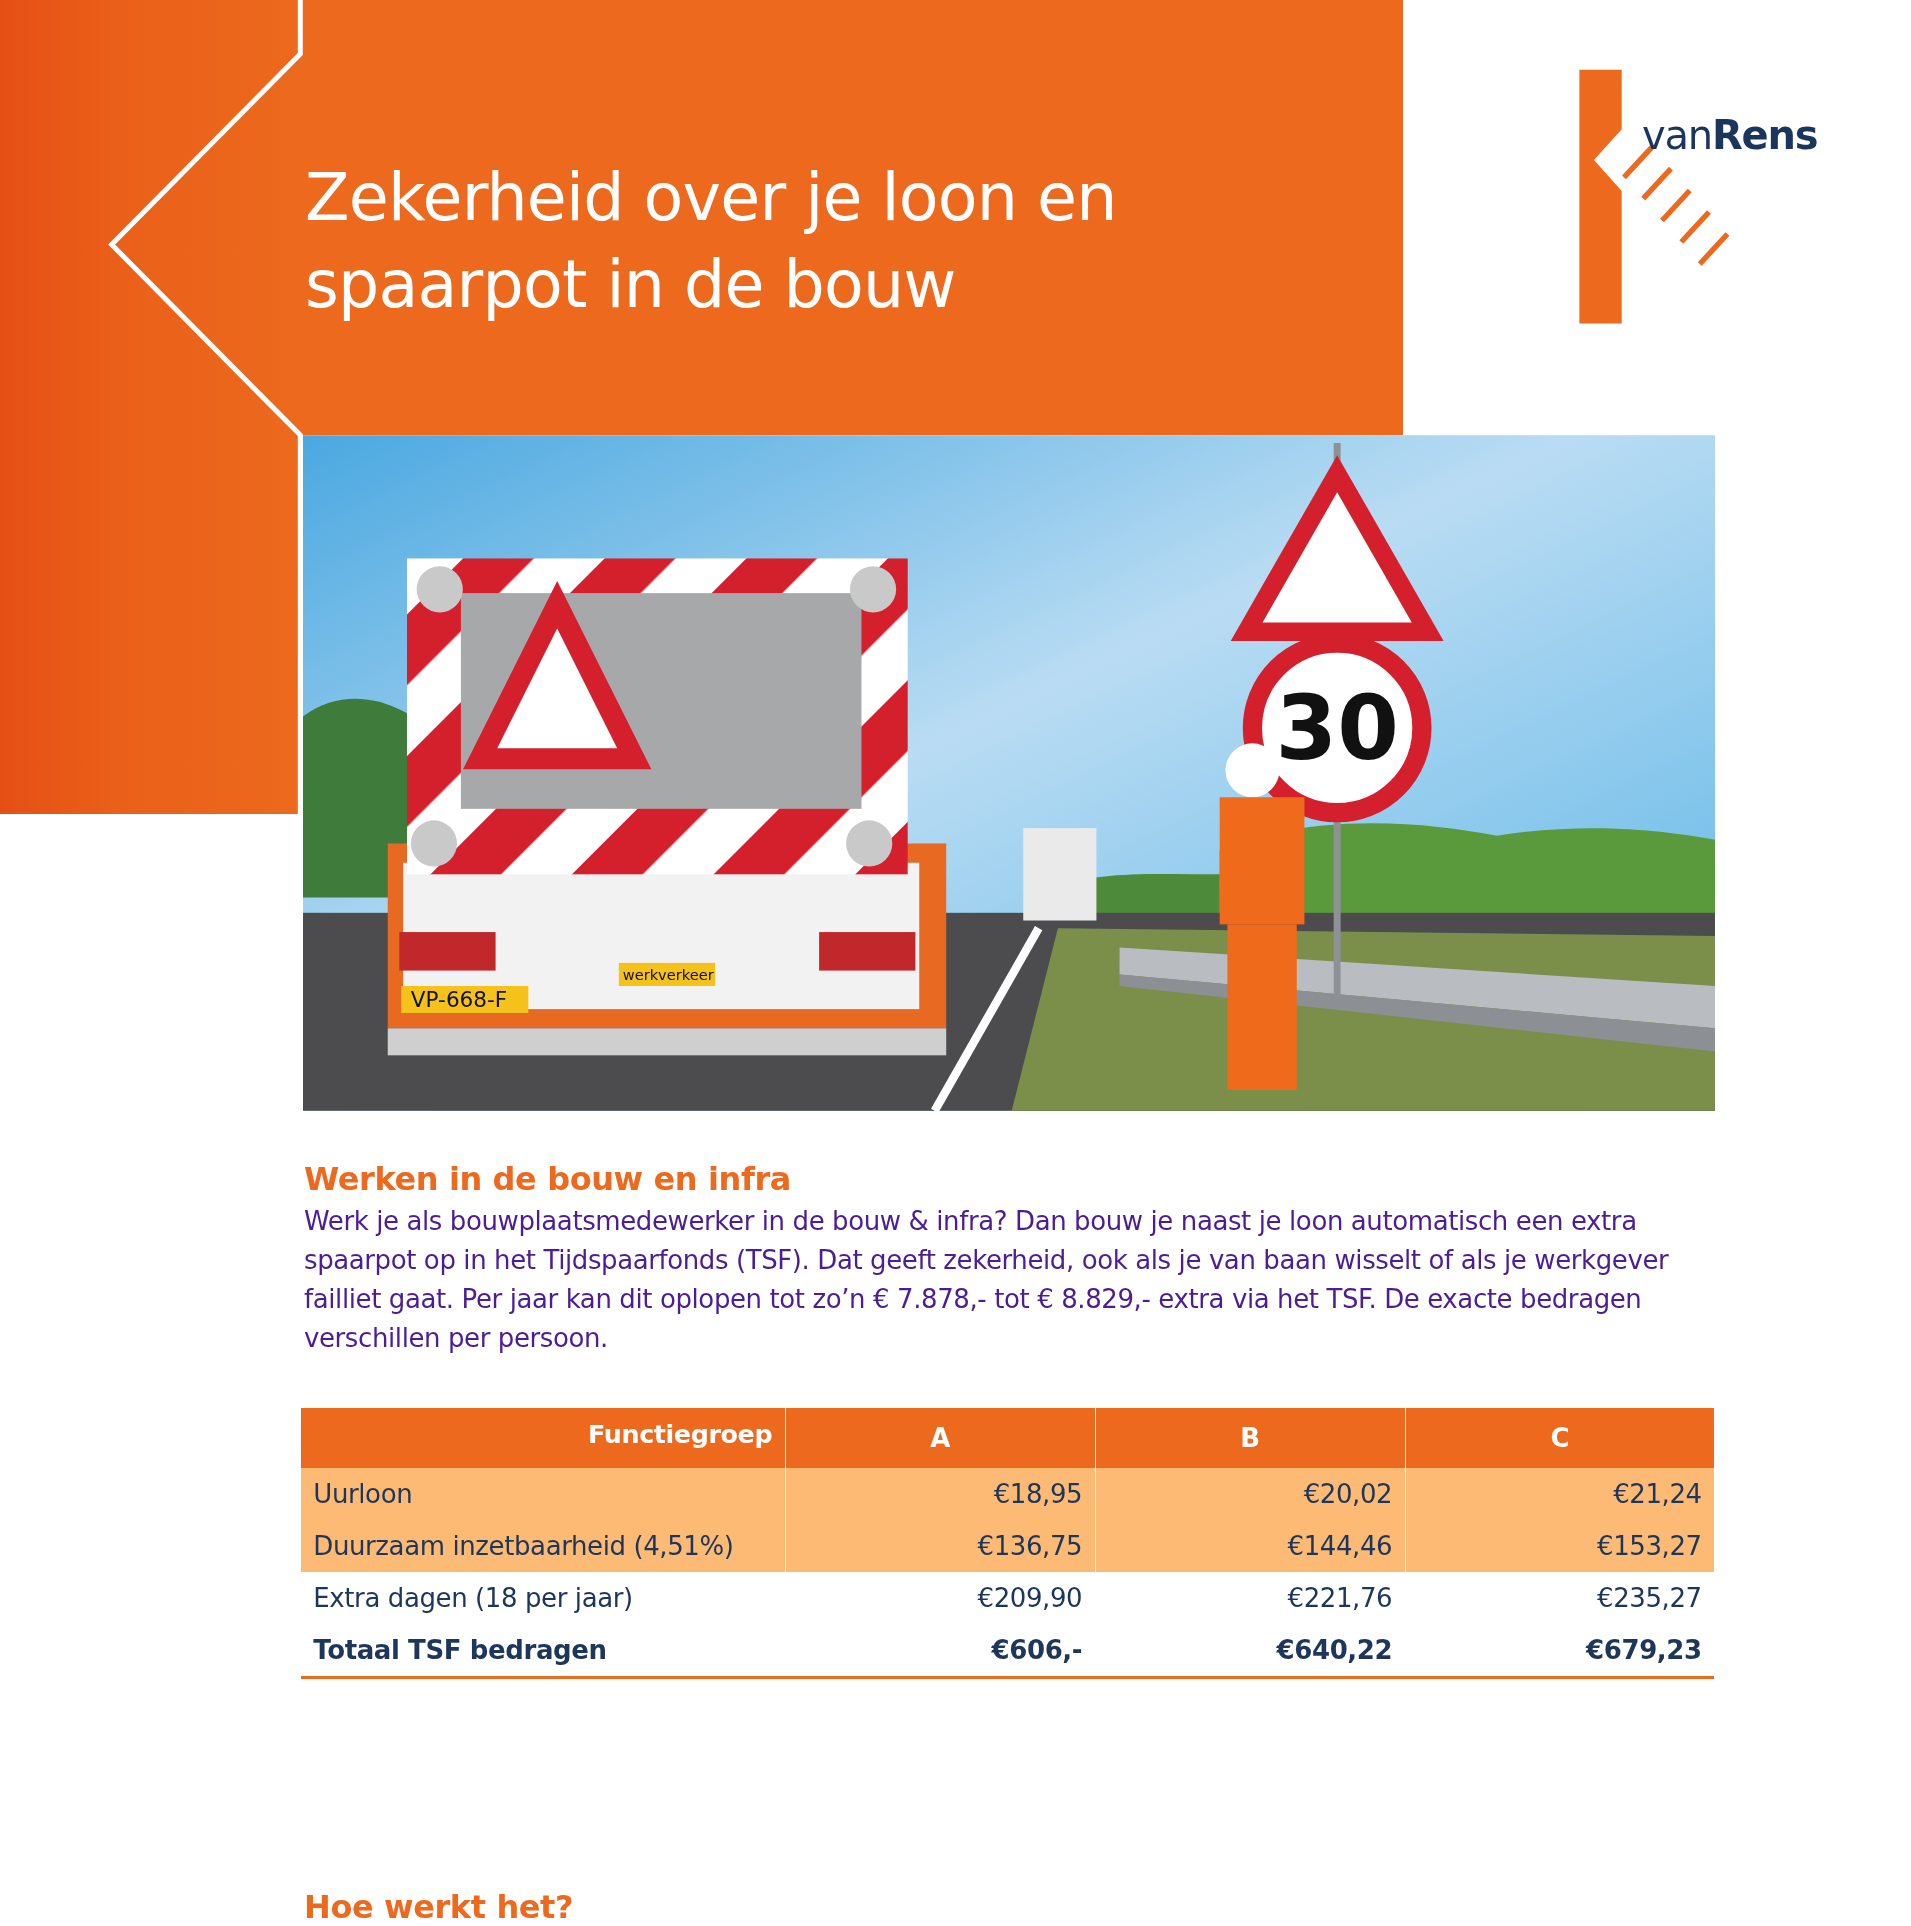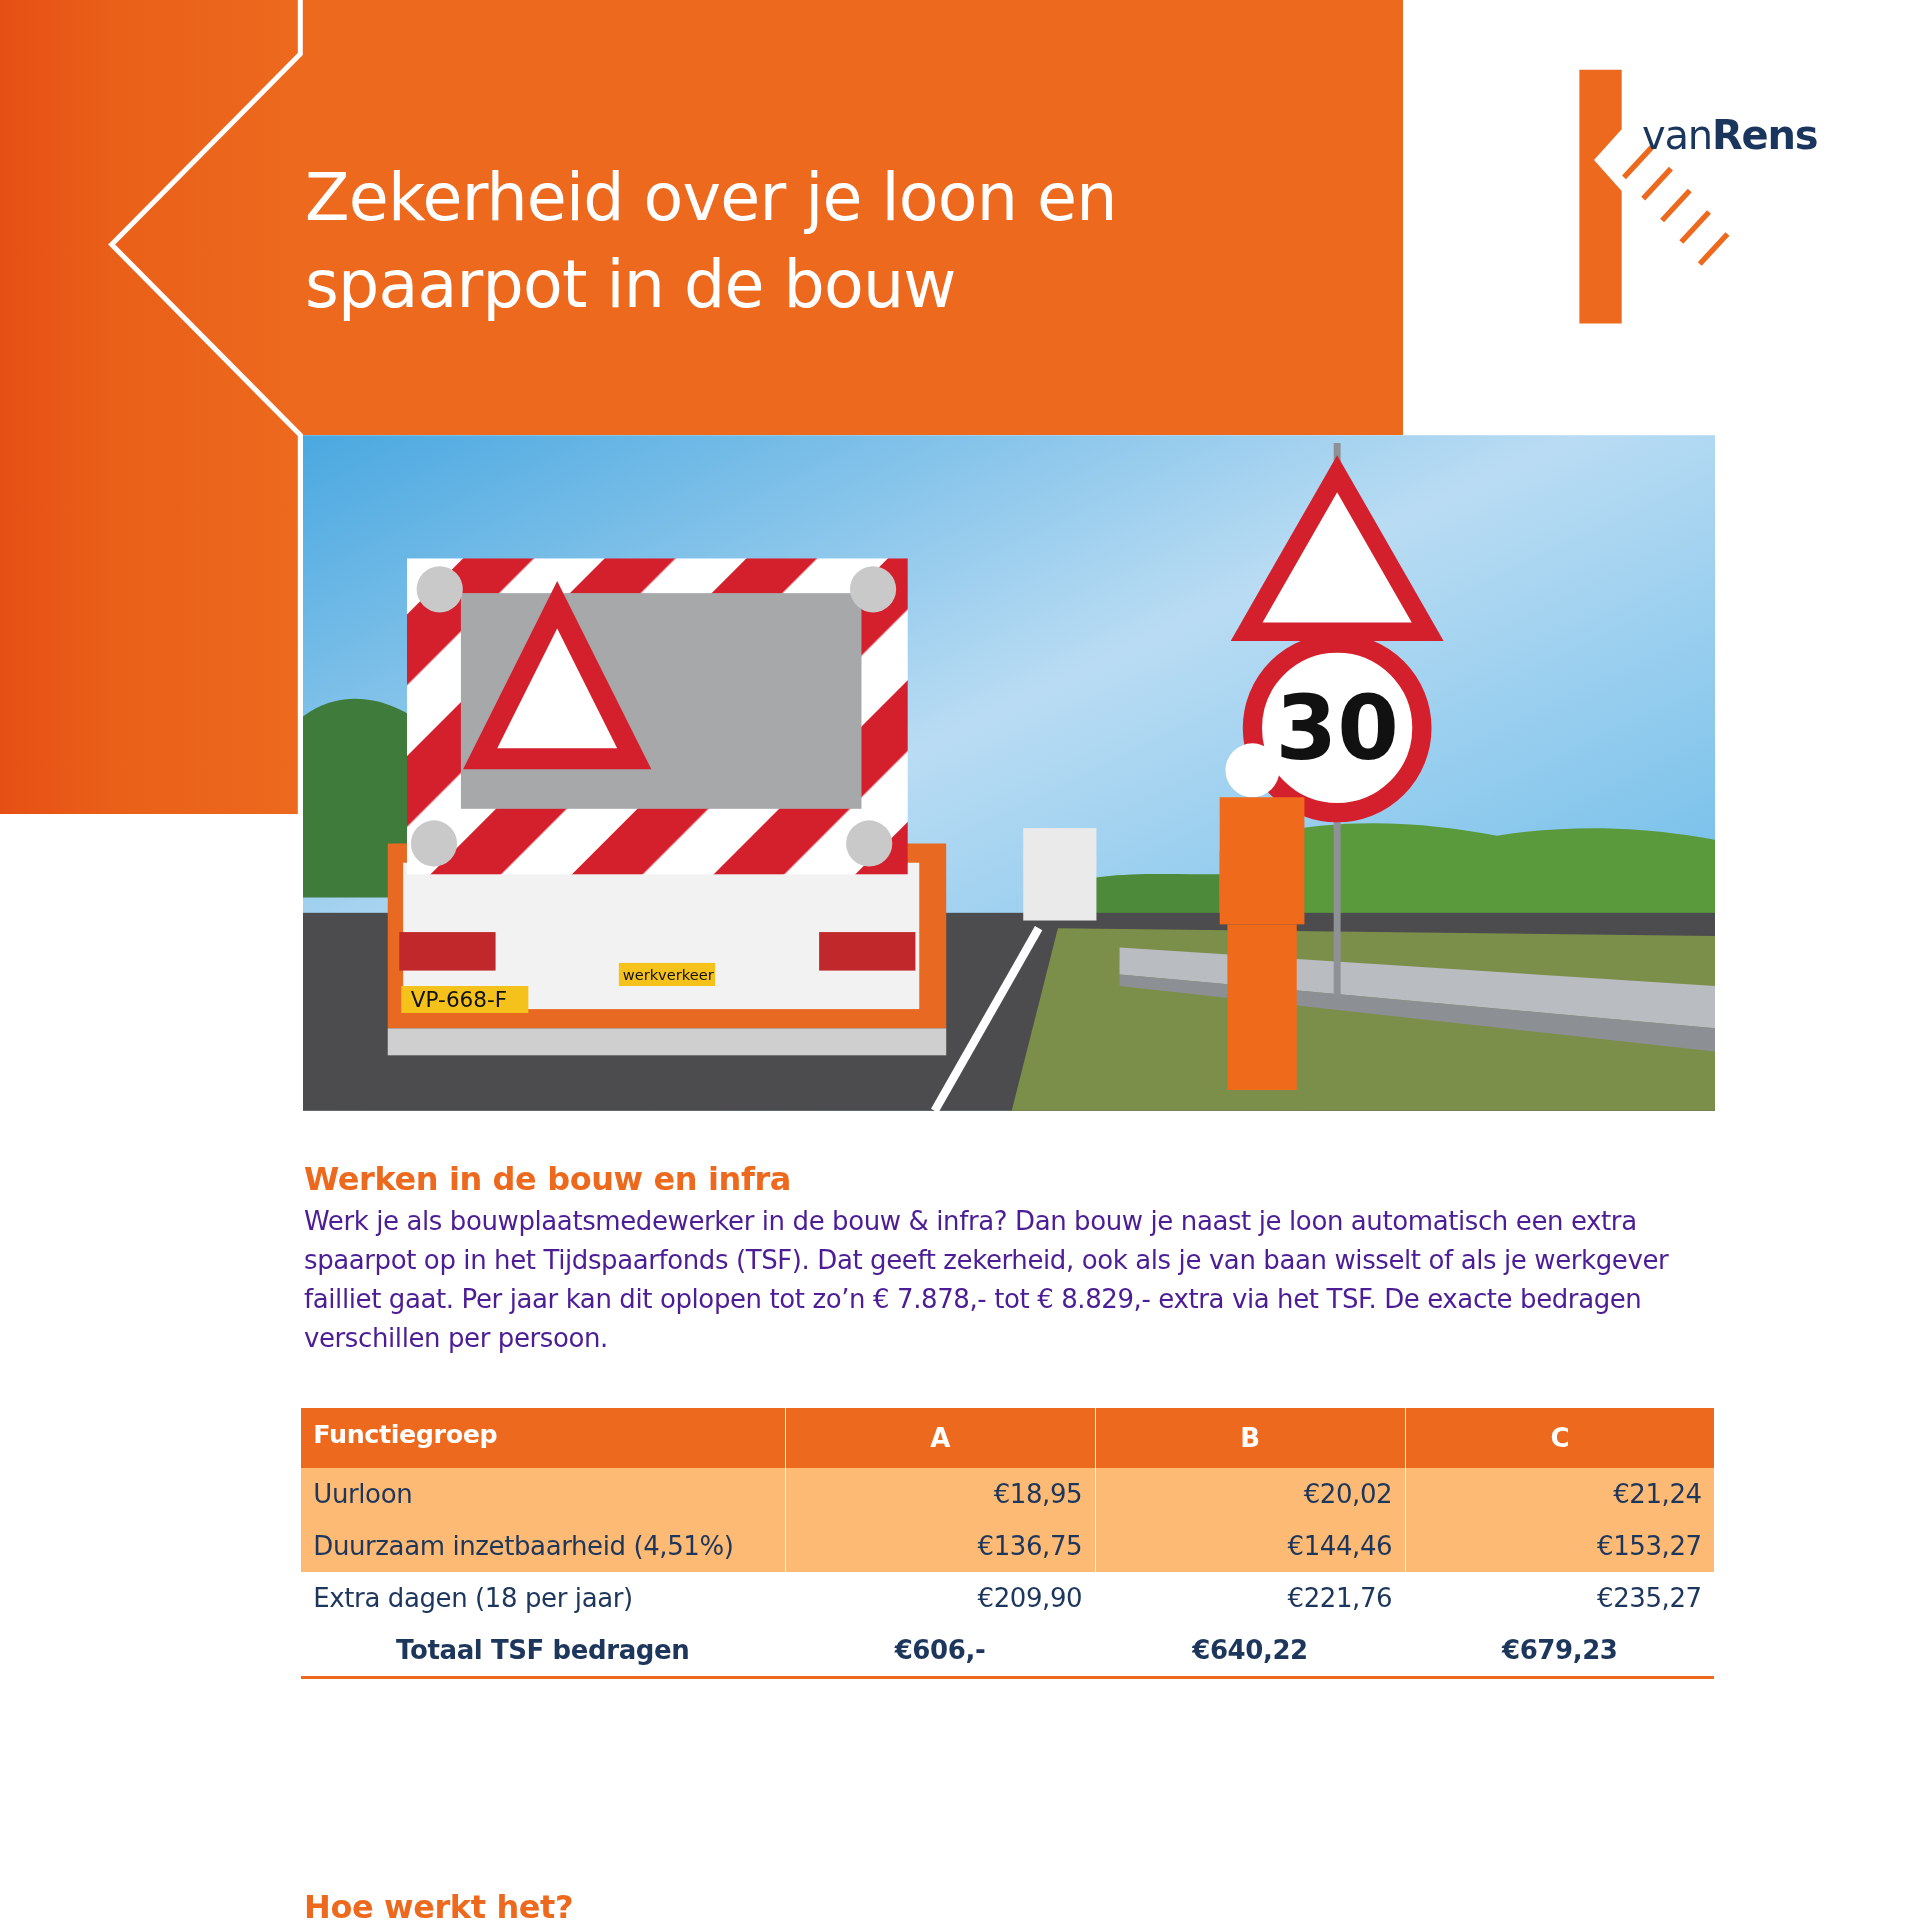--- a/index.html
+++ b/index.html
@@ -29,28 +29,28 @@
         font-size: 32px; line-height: 39px; letter-spacing: -0.4px; }
   .p { position: absolute; left: 304px; margin: 0; font-size: 26px; line-height: 39px; width: 1418px;
        color: #4c1d95; letter-spacing: -0.4px; }
 
   
   #table { left: 301px; top: 1408px; width: 1413px; border-collapse: collapse; table-layout: fixed;
            font-size: 26px; letter-spacing: -0.4px; }
   #table th { background: #ec691d; color: #ffffff; font-weight: bold; height: 52px; padding: 0 12.3px;
               border-right: 1.9px solid #f4f4f4; }
   #table th:last-child { border-right: none; }
-  #table th.first { text-align: left; font-size: 25.4px; vertical-align: middle; padding-bottom: 7.7px; }
+  #table th.first { text-align: right; font-size: 25.4px; vertical-align: middle; padding-bottom: 7.7px; }
   #table th.col { text-align: center; }
   #table td { height: 52px; padding: 0 12.3px; color: #1d365c; border-right: 1.9px solid #f4f4f4; }
   #table td:last-child { border-right: none; }
   #table td.num { text-align: right; }
   #table tr.shade td { background: #fdba74; }
   #table tr.bold td { font-weight: bold; }
-  #table tr.total td { border-bottom: 3.5px solid #ec691d; text-align: center; }
+  #table tr.total td { border-bottom: 3.5px solid #ec691d; }
   #table tr.total td { border-right-color: #ffffff; }
   #table tr:not(.shade) td { border-right-color: #ffffff; }
 </style>
 </head>
 <body>
 
 <div id="left-strip" class="abs"></div>
 <div id="header-block" class="abs"></div>
 <svg id="chevron-svg" class="abs" viewBox="0 0 800 2114">
   <polyline points="780,0 780,140 290,635 780,1130 780,2114" fill="none" stroke="#ffffff" stroke-width="13"></polyline>

